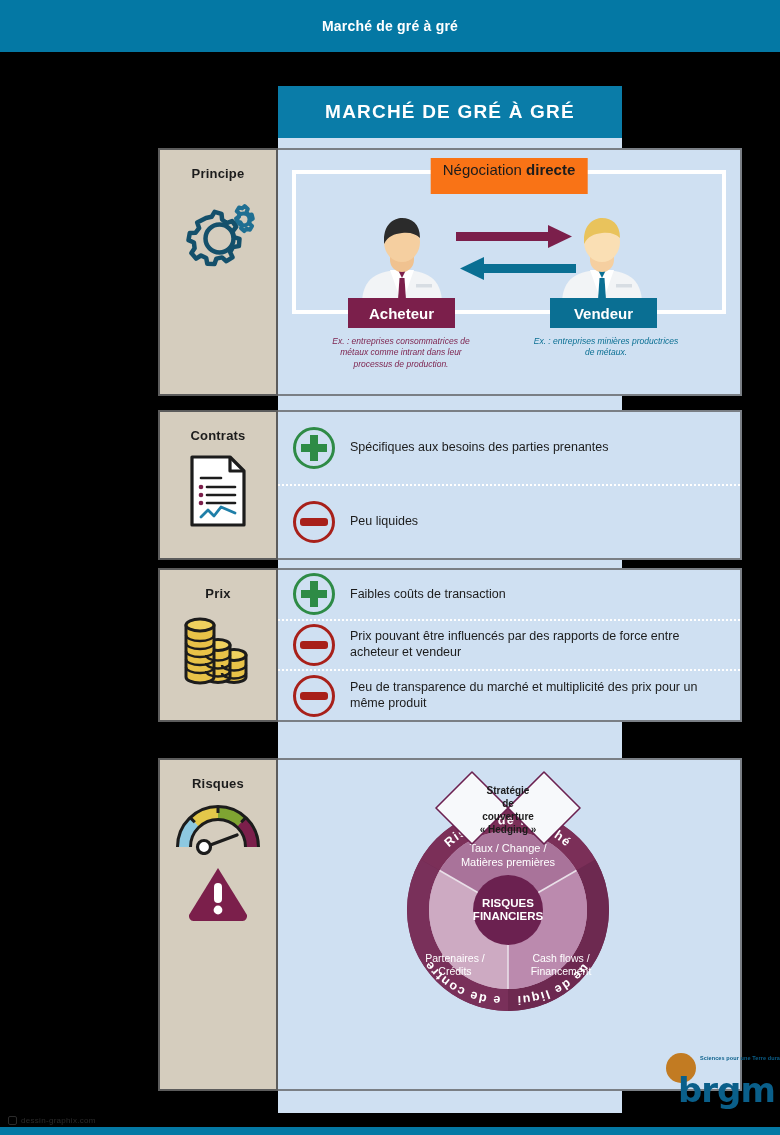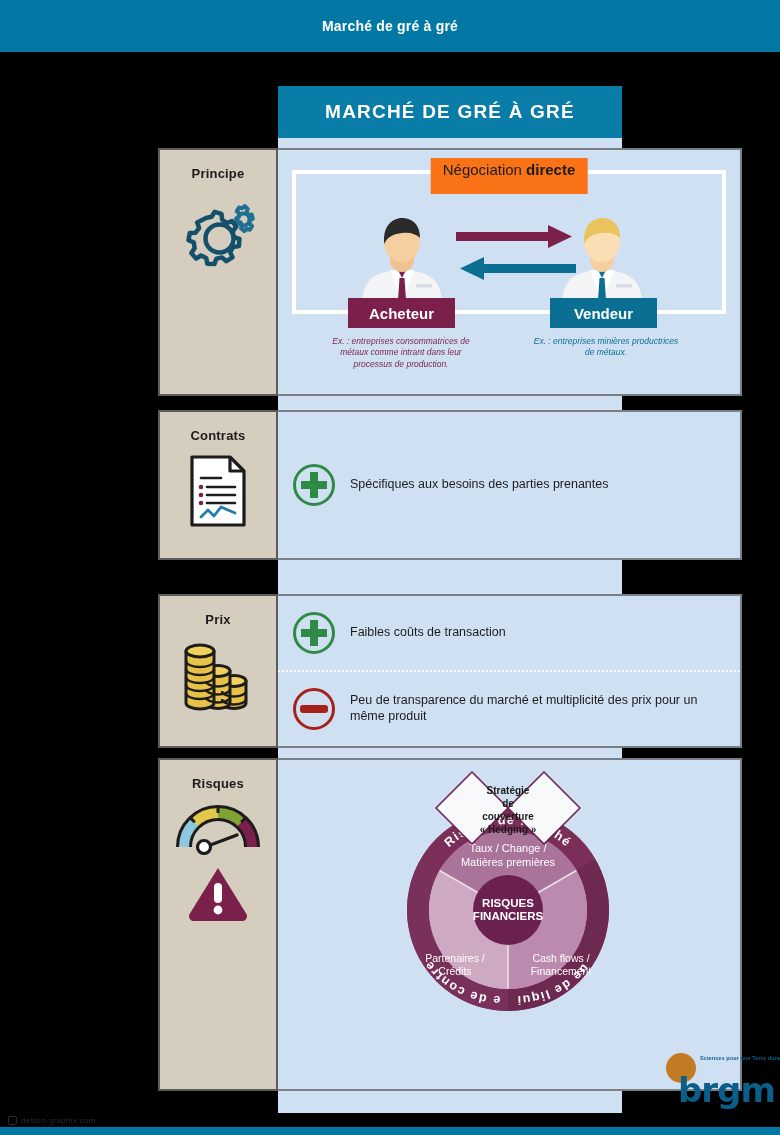--- a/index.html
+++ b/index.html
@@ -65,21 +65,21 @@
     position: absolute; left: 120px; top: 0; width: 464px;
     background: #cfe0f2; border: 2px solid #7a7f85; border-left: none;
   }
 
   
   #row-principe { top: 96px; height: 248px; }
   #row-principe .left-cell, #row-principe .right-cell { height: 248px; }
   #row-contrats { top: 358px; height: 150px; }
   #row-contrats .left-cell, #row-contrats .right-cell { height: 150px; }
   #row-prix     { top: 516px; height: 182px; }
-  #row-prix .left-cell, #row-prix .right-cell { height: 154px; margin-top: 26px; }
+  #row-prix .left-cell, #row-prix .right-cell { height: 154px; }
   #row-risques  { top: 706px; height: 333px; }
   #row-risques .left-cell, #row-risques .right-cell { height: 333px; }
 
   
   .nego-box {
     position: absolute; left: 14px; top: 20px; width: 434px; height: 144px;
     border: 4px solid #ffffff;
   }
   .nego-label {
     position: absolute; left: 50%; top: 8px; transform: translateX(-50%);
@@ -233,20 +233,27 @@
         </svg>
       </div>
       <div class="right-cell">
         <div class="bullets">
           <div class="bullet">
             <svg class="badge" viewBox="0 0 44 44">
               <circle cx="22" cy="22" r="19.5" fill="none" stroke="#2e8b46" stroke-width="3"></circle>
               <path d="M18 9 h8 v9 h9 v8 h-9 v9 h-8 v-9 h-9 v-8 h9 Z" fill="#2e8b46"></path>
             </svg>
             <div class="btext">Spécifiques aux besoins des parties prenantes</div>
+          </div>
+          <div class="bullet">
+            <svg class="badge" viewBox="0 0 44 44">
+              <circle cx="22" cy="22" r="19.5" fill="none" stroke="#a8201a" stroke-width="3"></circle>
+              <rect x="8" y="18" width="28" height="8" rx="3" fill="#a8201a"></rect>
+            </svg>
+            <div class="btext">Peu liquides</div>
           </div>
         </div>
       </div>
     </div>
 
     <div class="row" id="row-prix">
       <div class="left-cell">
         <div class="left-title">Prix</div>
         <svg width="80" height="84" viewBox="0 0 80 84" style="margin-top:8px">
           <g stroke="#1c1c1c" stroke-width="3" stroke-linejoin="round">
@@ -278,20 +285,27 @@
               <circle cx="22" cy="22" r="19.5" fill="none" stroke="#2e8b46" stroke-width="3"></circle>
               <path d="M18 9 h8 v9 h9 v8 h-9 v9 h-8 v-9 h-9 v-8 h9 Z" fill="#2e8b46"></path>
             </svg>
             <div class="btext">Faibles coûts de transaction</div>
           </div>
           <div class="bullet">
             <svg class="badge" viewBox="0 0 44 44">
               <circle cx="22" cy="22" r="19.5" fill="none" stroke="#a8201a" stroke-width="3"></circle>
               <rect x="8" y="18" width="28" height="8" rx="3" fill="#a8201a"></rect>
             </svg>
+            <div class="btext">Prix pouvant être influencés par des rapports de force entre acheteur et vendeur</div>
+          </div>
+          <div class="bullet">
+            <svg class="badge" viewBox="0 0 44 44">
+              <circle cx="22" cy="22" r="19.5" fill="none" stroke="#a8201a" stroke-width="3"></circle>
+              <rect x="8" y="18" width="28" height="8" rx="3" fill="#a8201a"></rect>
+            </svg>
             <div class="btext">Peu de transparence du marché et multiplicité des prix pour un même produit</div>
           </div>
         </div>
       </div>
     </div>
 
     <div class="row" id="row-risques">
       <div class="left-cell">
         <div class="left-title">Risques</div>
         <svg width="86" height="52" viewBox="0 0 86 52" style="margin-top:12px">

